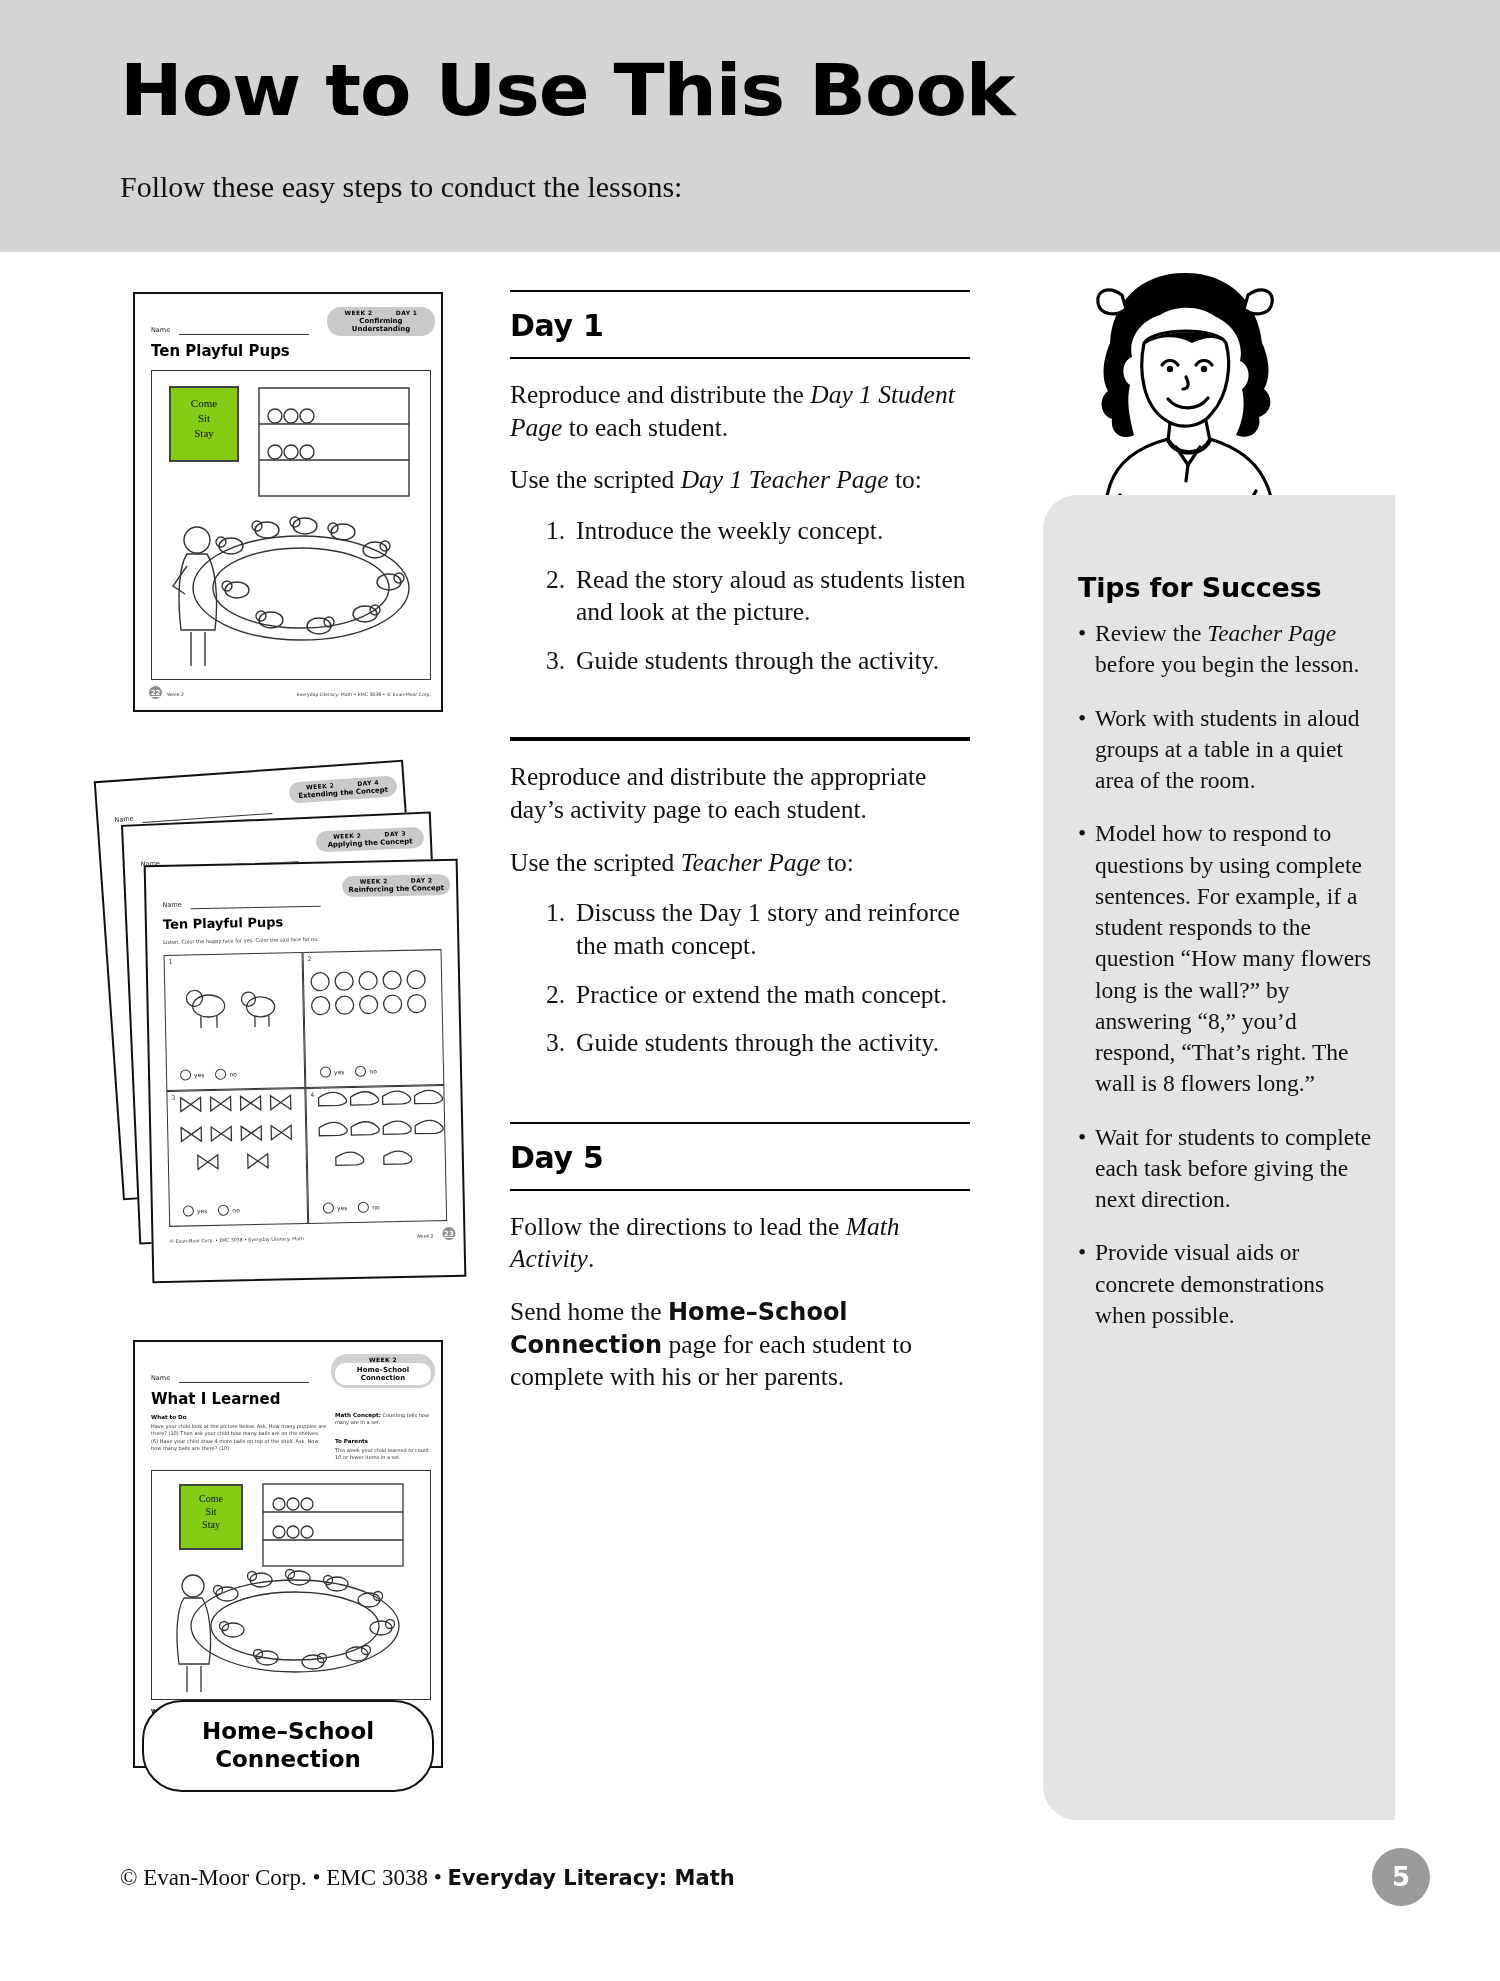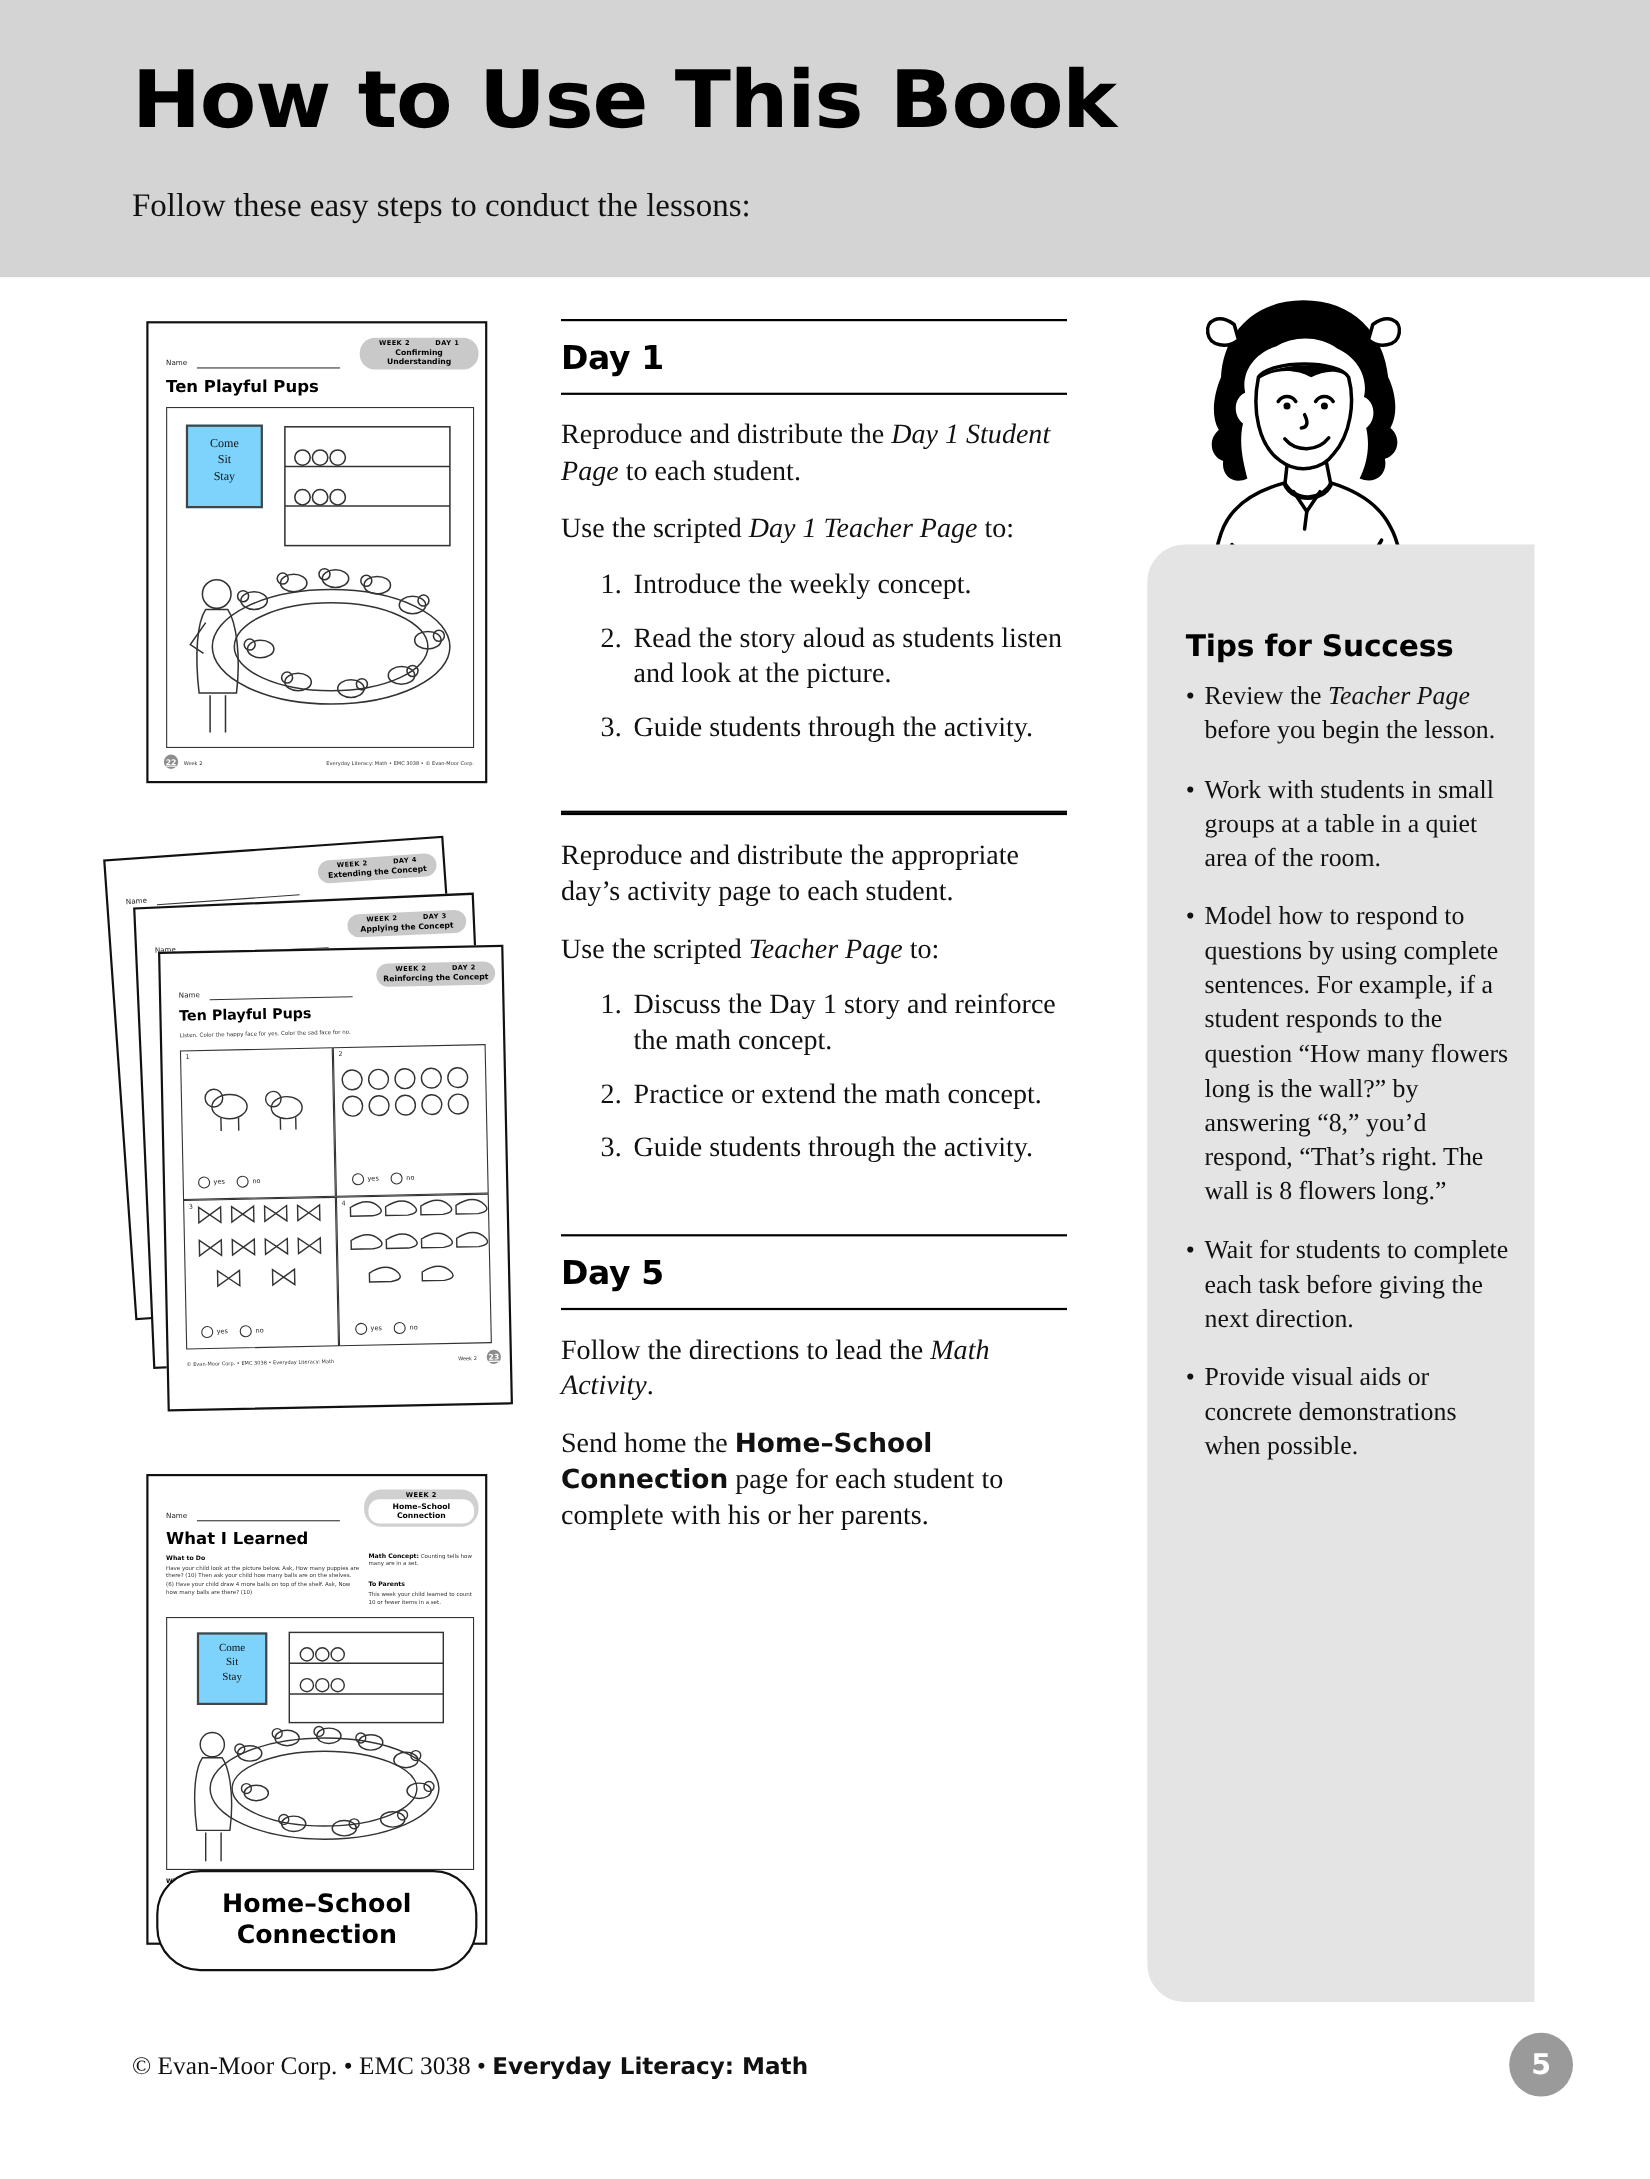--- a/index.html
+++ b/index.html
@@ -127,21 +127,21 @@
     display:flex;align-items:center;justify-content:center;text-decoration:underline;
   }
   .hsc-oval{
     position:absolute;background:#fff;border:2.4px solid #111;border-radius:40px;
     display:flex;flex-direction:column;align-items:center;justify-content:center;
     font-family:"DejaVu Sans", sans-serif;font-weight:bold;font-size:23px;
     line-height:1.2;color:#000;
   }
   .tiny{font-family:"DejaVu Sans", sans-serif;font-size:5px;color:#333;line-height:1.45;}
   .tinyb{font-family:"DejaVu Sans", sans-serif;font-weight:bold;font-size:5.6px;color:#000;}
-  .sign-box{position:absolute;border:2px solid #444;background:#7dd3fc;}
+  .sign-box{position:absolute;border:2px solid #444;background:#84cc16;}
   .cell{position:absolute;border:1.3px solid #333;box-sizing:border-box;}
   .cellnum{position:absolute;font-family:"DejaVu Sans", sans-serif;font-size:6px;color:#333;}
   .yn{position:absolute;font-family:"DejaVu Sans", sans-serif;font-size:6px;color:#222;
       display:flex;align-items:center;gap:3px;}
   .face{width:9px;height:9px;border-radius:50%;border:1.1px solid #333;display:inline-block;}
 </style>
 </head>
 <body>
 
 <div class="header-band"></div>
@@ -191,21 +191,21 @@
       <path d="M114 258 C 122 254 134 254 142 258"></path>
       <path d="M112 265 C 122 262 136 262 145 266"></path>
     </g>
   </svg>
 </div>
 
 <div class="tips-panel"></div>
 <div class="tips-head">Tips for Success</div>
 <ul class="tips-list">
   <li><span>Review the </span><span class="it">Teacher Page</span><span> before you begin the lesson.</span></li>
-  <li>Work with students in small groups at a table in a quiet area of the room.</li>
+  <li>Work with students in aloud groups at a table in a quiet area of the room.</li>
   <li>Model how to respond to questions by using complete sentences. For example, if a student responds to the question “How many flowers long is the wall?” by answering “8,” you’d respond, “That’s right. The wall is 8 flowers long.”</li>
   <li>Wait for students to complete each task before giving the next direction.</li>
   <li>Provide visual aids or concrete demonstrations when possible.</li>
 </ul>
 
 <div class="col-main">
 
   <div class="sec" style="margin-bottom:60px;">
     <div class="rule"></div>
     <div class="sec-head">Day 1</div>

